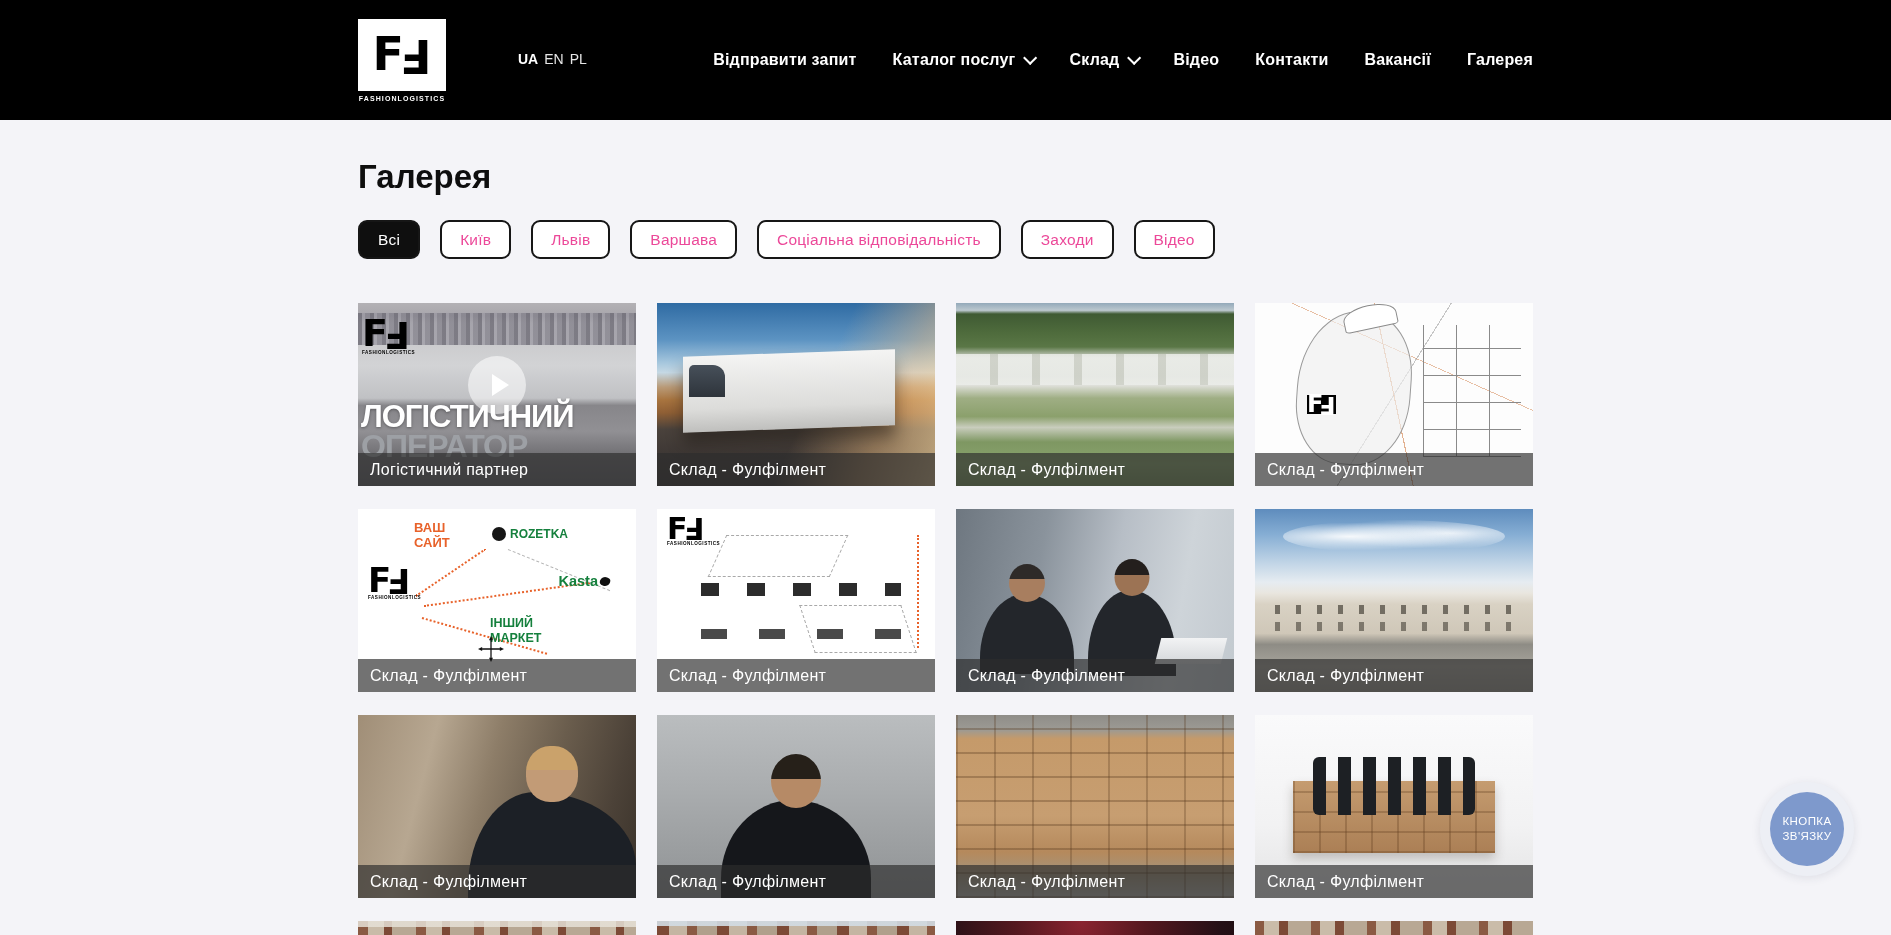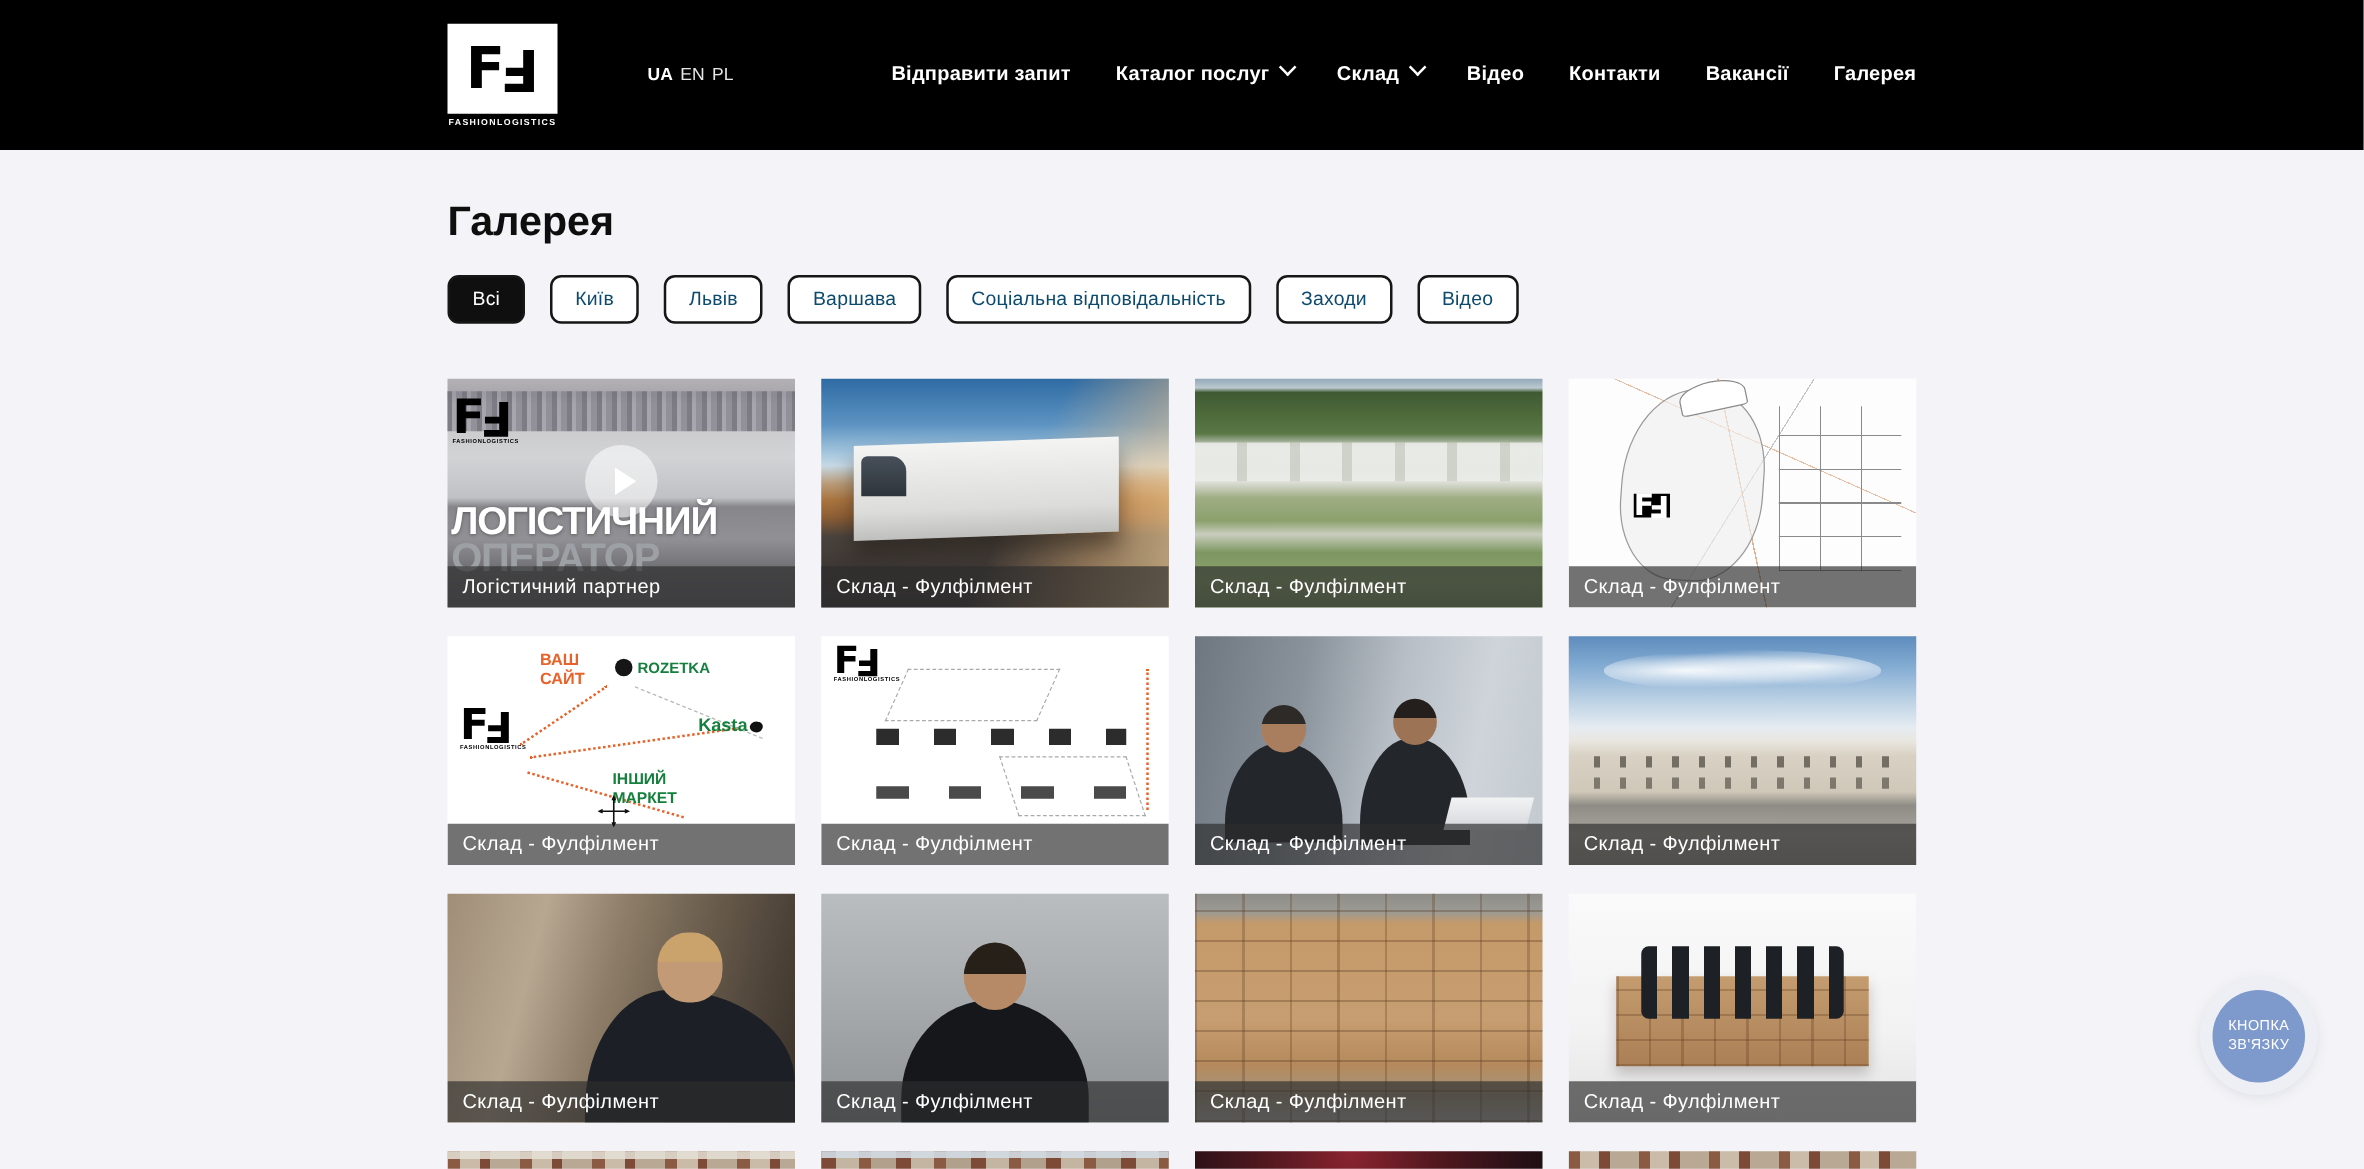--- a/index.html
+++ b/index.html
@@ -13,29 +13,29 @@
   .logo-box{width:88px;height:72px;background:#fff;display:flex;align-items:center;justify-content:center}
   .fl-glyph{display:inline-flex;color:#000;font-weight:800;line-height:.78;font-family:"DejaVu Sans",sans-serif}
   .fl-glyph i{font-style:normal}
   .fl-glyph i+i{transform:rotate(180deg);display:inline-block;margin-left:-4px}
   .logo-box .fl-glyph{font-size:46px}
   .logo-brand{color:#fff;font-size:7px;letter-spacing:1.1px;margin-top:4px;font-weight:700}
   .langs{margin-left:72px;display:flex;flex-direction:row;gap:6px}
   .lang{color:#e6e6e6;font-size:14px;font-weight:500;cursor:pointer;line-height:1.1}
   .lang.active{color:#fff;font-weight:800}
   .nav{margin-left:auto;display:flex;align-items:center;gap:36px}
-  .nav-item{color:#fff;font-weight:700;font-size:16px;letter-spacing:.2px;display:flex;align-items:flex-start;gap:8px;cursor:pointer;white-space:nowrap}
+  .nav-item{color:#fff;font-weight:700;font-size:16px;letter-spacing:.2px;display:flex;align-items:center;gap:8px;cursor:pointer;white-space:nowrap}
   .chev{width:8px;height:8px;border-right:2px solid #fff;border-bottom:2px solid #fff;transform:rotate(45deg) translateY(-3px)}
 
   
   .container{width:1175px;margin:0 auto}
   .page-title{font-size:33px;font-weight:700;color:#0e0e0e;margin:40px 0 0;line-height:1}
   .filters{display:flex;gap:20px;margin-top:27px}
   .filter-btn{height:39px;padding:0 18px;border:2px solid #161616;border-radius:9px;background:#fff;
-              font-size:15.5px;color:#0c4a6e;display:flex;align-items:center;cursor:pointer;
+              font-size:15.5px;color:#ec4899;display:flex;align-items:center;cursor:pointer;
               font-family:inherit;letter-spacing:.2px;white-space:nowrap}
   .filter-btn.active{background:#0f0f0f;color:#fff}
 
   .grid{margin-top:44px;display:grid;grid-template-columns:repeat(4,278px);grid-auto-rows:183px;
         column-gap:21px;row-gap:23px}
   .card{position:relative;width:278px;height:183px;overflow:hidden;background:#ddd;cursor:pointer}
   .caption{position:absolute;left:0;right:0;bottom:0;height:33px;background:rgba(45,45,45,.67);
            color:#fff;font-size:16px;line-height:33px;padding:0 12px;font-weight:500;letter-spacing:.3px;
            white-space:nowrap;z-index:3}
 
@@ -81,21 +81,21 @@
   .sk-fig{position:absolute;left:42px;top:8px;width:112px;height:152px;border:1px solid #9a9a9a;
     border-radius:52% 42% 46% 40%;background:rgba(240,240,240,.65);transform:rotate(4deg)}
   .sk-cap{position:absolute;left:88px;top:2px;width:52px;height:22px;border:1px solid #8a8a8a;border-radius:50% 50% 10% 10%;background:#fff;transform:rotate(-12deg)}
   .sk-grid{position:absolute;right:12px;top:22px;width:98px;height:132px;
     background:repeating-linear-gradient(0deg,#8a8a8a 0 1px,transparent 1px 27px),
                repeating-linear-gradient(90deg,#8a8a8a 0 1px,transparent 1px 33px)}
 
   
   .thumb-market{background:#fff}
   .dm-label{position:absolute;font-weight:800;color:#15803d;z-index:2}
-  .dm-yoursite{top:12px;left:74px;color:#e8622a;font-size:13px;width:44px;line-height:1.15}
+  .dm-yoursite{top:12px;left:56px;color:#e8622a;font-size:13px;width:44px;line-height:1.15}
   .dm-rozetka{top:18px;left:134px;font-size:12px;display:flex;align-items:center;gap:4px}
   .roz-dot{width:14px;height:14px;border-radius:50%;background:#161616;display:inline-block}
   .dm-kasta{top:64px;right:26px;font-size:14.5px;display:flex;align-items:center;gap:2px}
   .kasta-dot{width:10px;height:9px;border-radius:60% 40% 55% 45%;background:#111;display:inline-block;transform:rotate(20deg)}
   .dm-other{bottom:46px;left:132px;font-size:12.5px;width:76px;line-height:1.2}
   .dash{position:absolute;border-top:2px dotted #e8622a;transform-origin:left center;z-index:1}
   .dash.gray{border-top:1px dashed #b5b5b5}
   .thumb-market .fl-mini{left:10px;top:58px}
   .mv{position:absolute;left:120px;bottom:30px;width:26px;height:26px;z-index:4}
   .mv::before{content:"";position:absolute;left:11px;top:0;width:4px;height:26px;background:#111;

